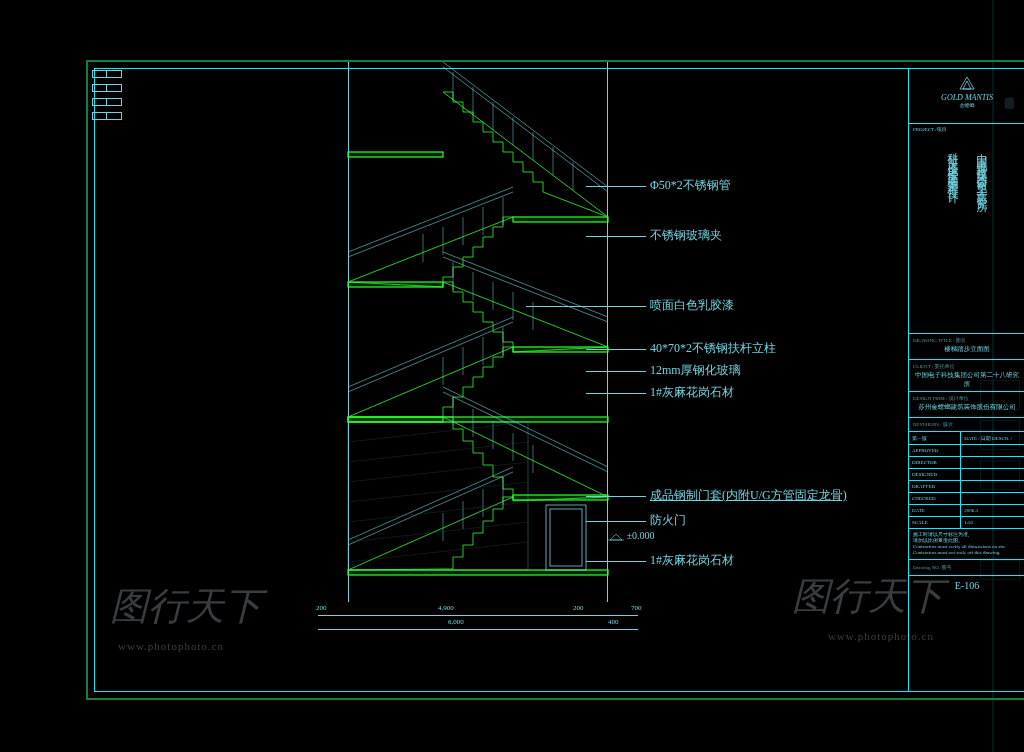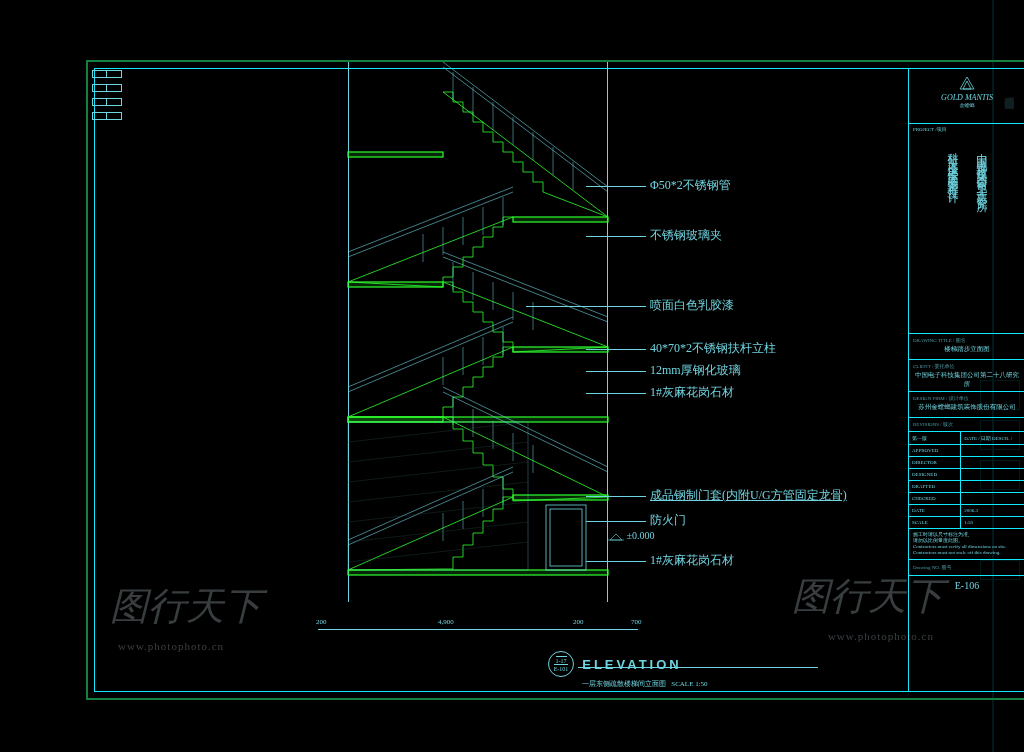--- a/index.html
+++ b/index.html
@@ -452,37 +452,26 @@
     <span>±0.000</span>
   </div>
 
   <div class="dims">
     <div class="dim-line">
       <span class="dim-seg" style="left:-2px;">200</span>
       <span class="dim-seg" style="left:120px;">4,900</span>
       <span class="dim-seg" style="left:255px;">200</span>
       <span class="dim-seg" style="left:285px;margin-left:28px;">700</span>
     </div>
+    <div class="dim-line">
+      <span class="dim-seg" style="left:130px;">6,000</span>
+      <span class="dim-seg" style="left:290px;">400</span>
+    </div>
   </div>
 
-  <div class="elev-tag">
-    <div>
-      <span class="elev-circle">
-        <span>1-17</span>
-        <span>E-101</span>
-      </span>
-      <span class="elev-title">ELEVATION</span>
-    </div>
-    <div class="elev-sub">
-      <span>一层东侧疏散楼梯间立面图</span>&nbsp;&nbsp;
-      <span>SCALE</span>
-      <span>1:50</span>
-    </div>
-    <div style="border-top:1px solid #6fd4e0;width:240px;margin-left:30px;margin-top:-22px;"></div>
-  </div>
 </div>
 
 <div class="left-ticks">
   <div class="tick">
       <i></i>
     </div>
   <div class="tick">
       <i></i>
     </div>
   <div class="tick">

